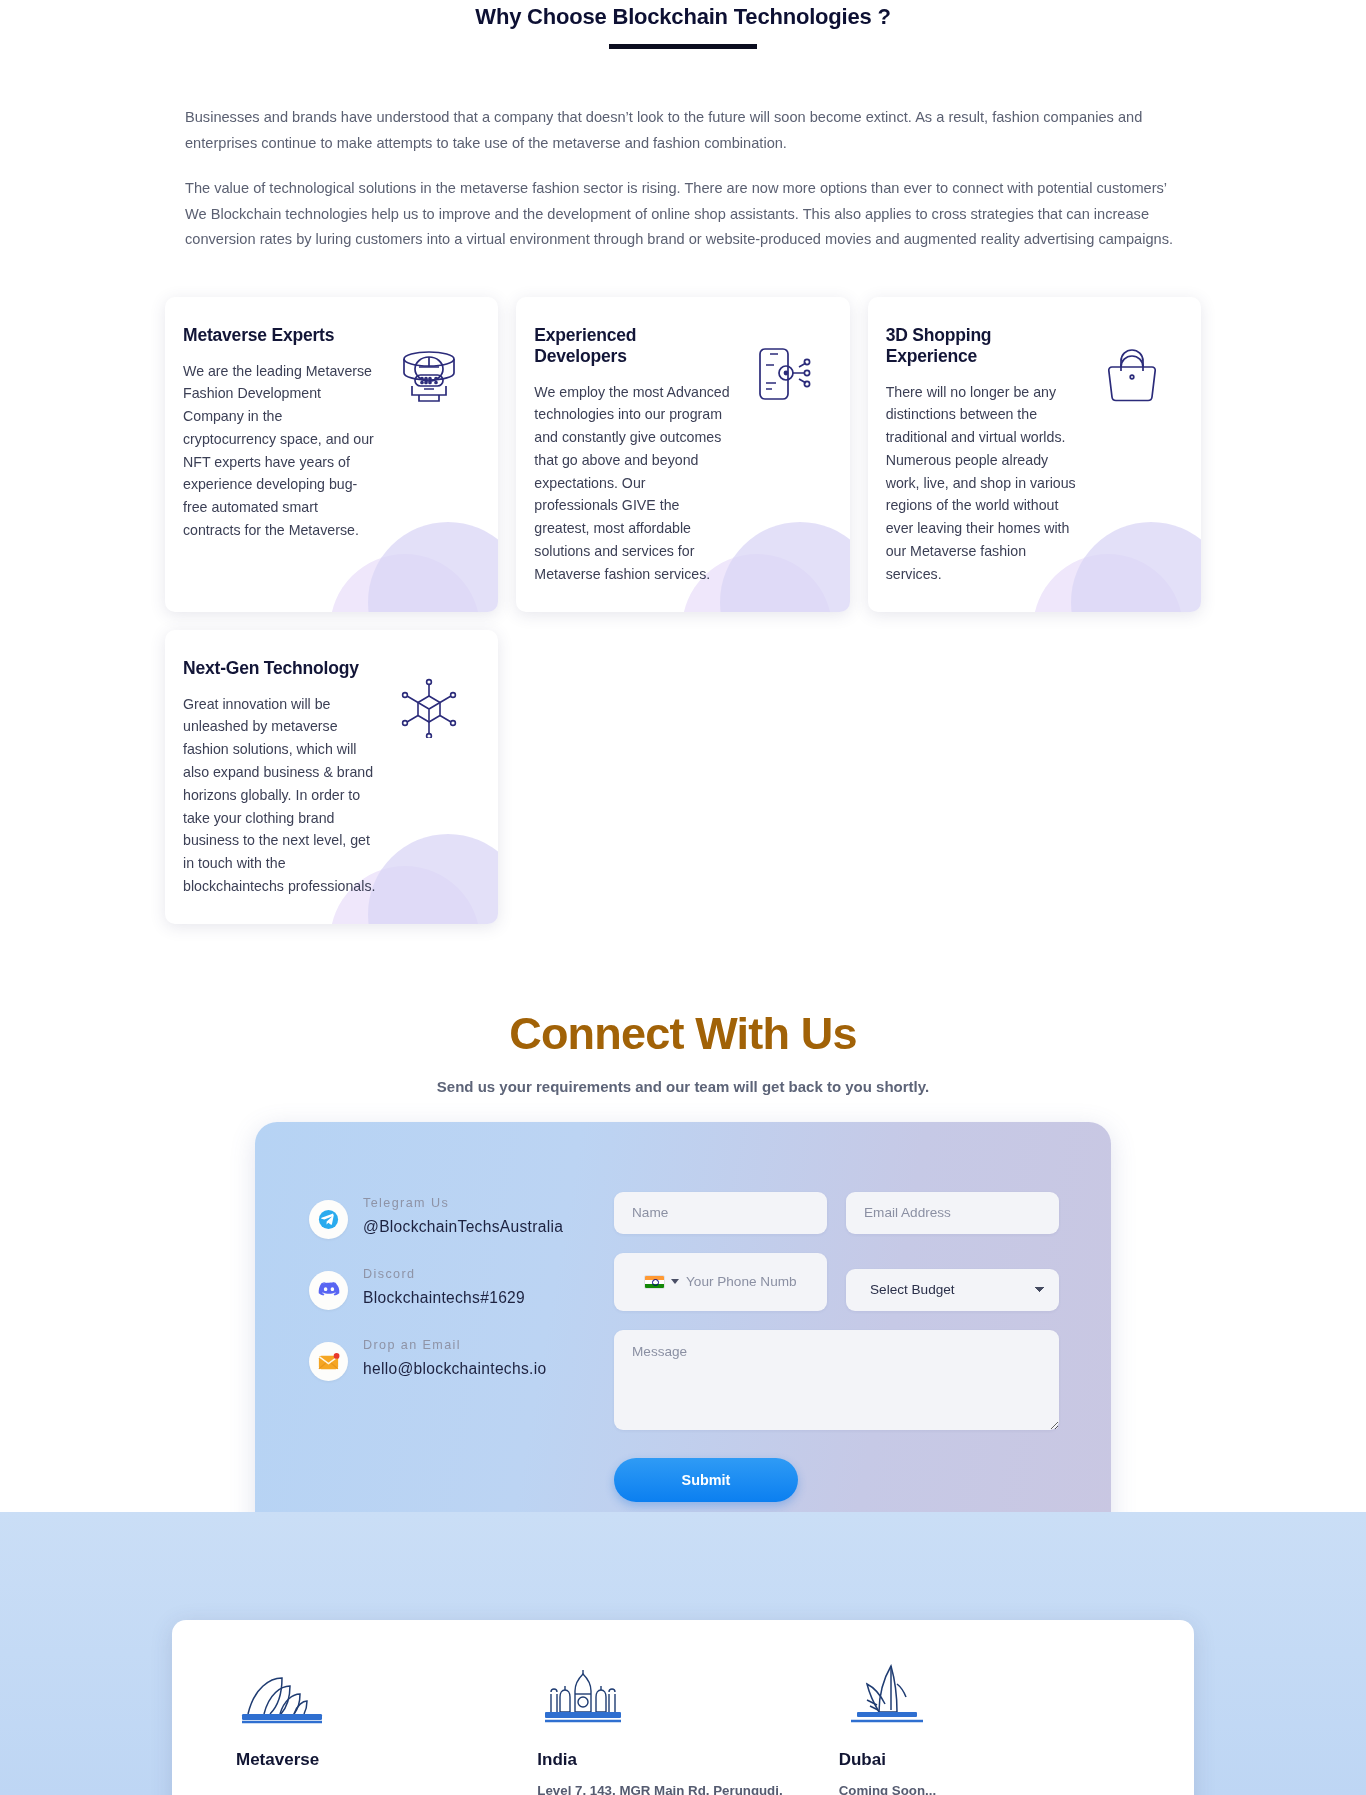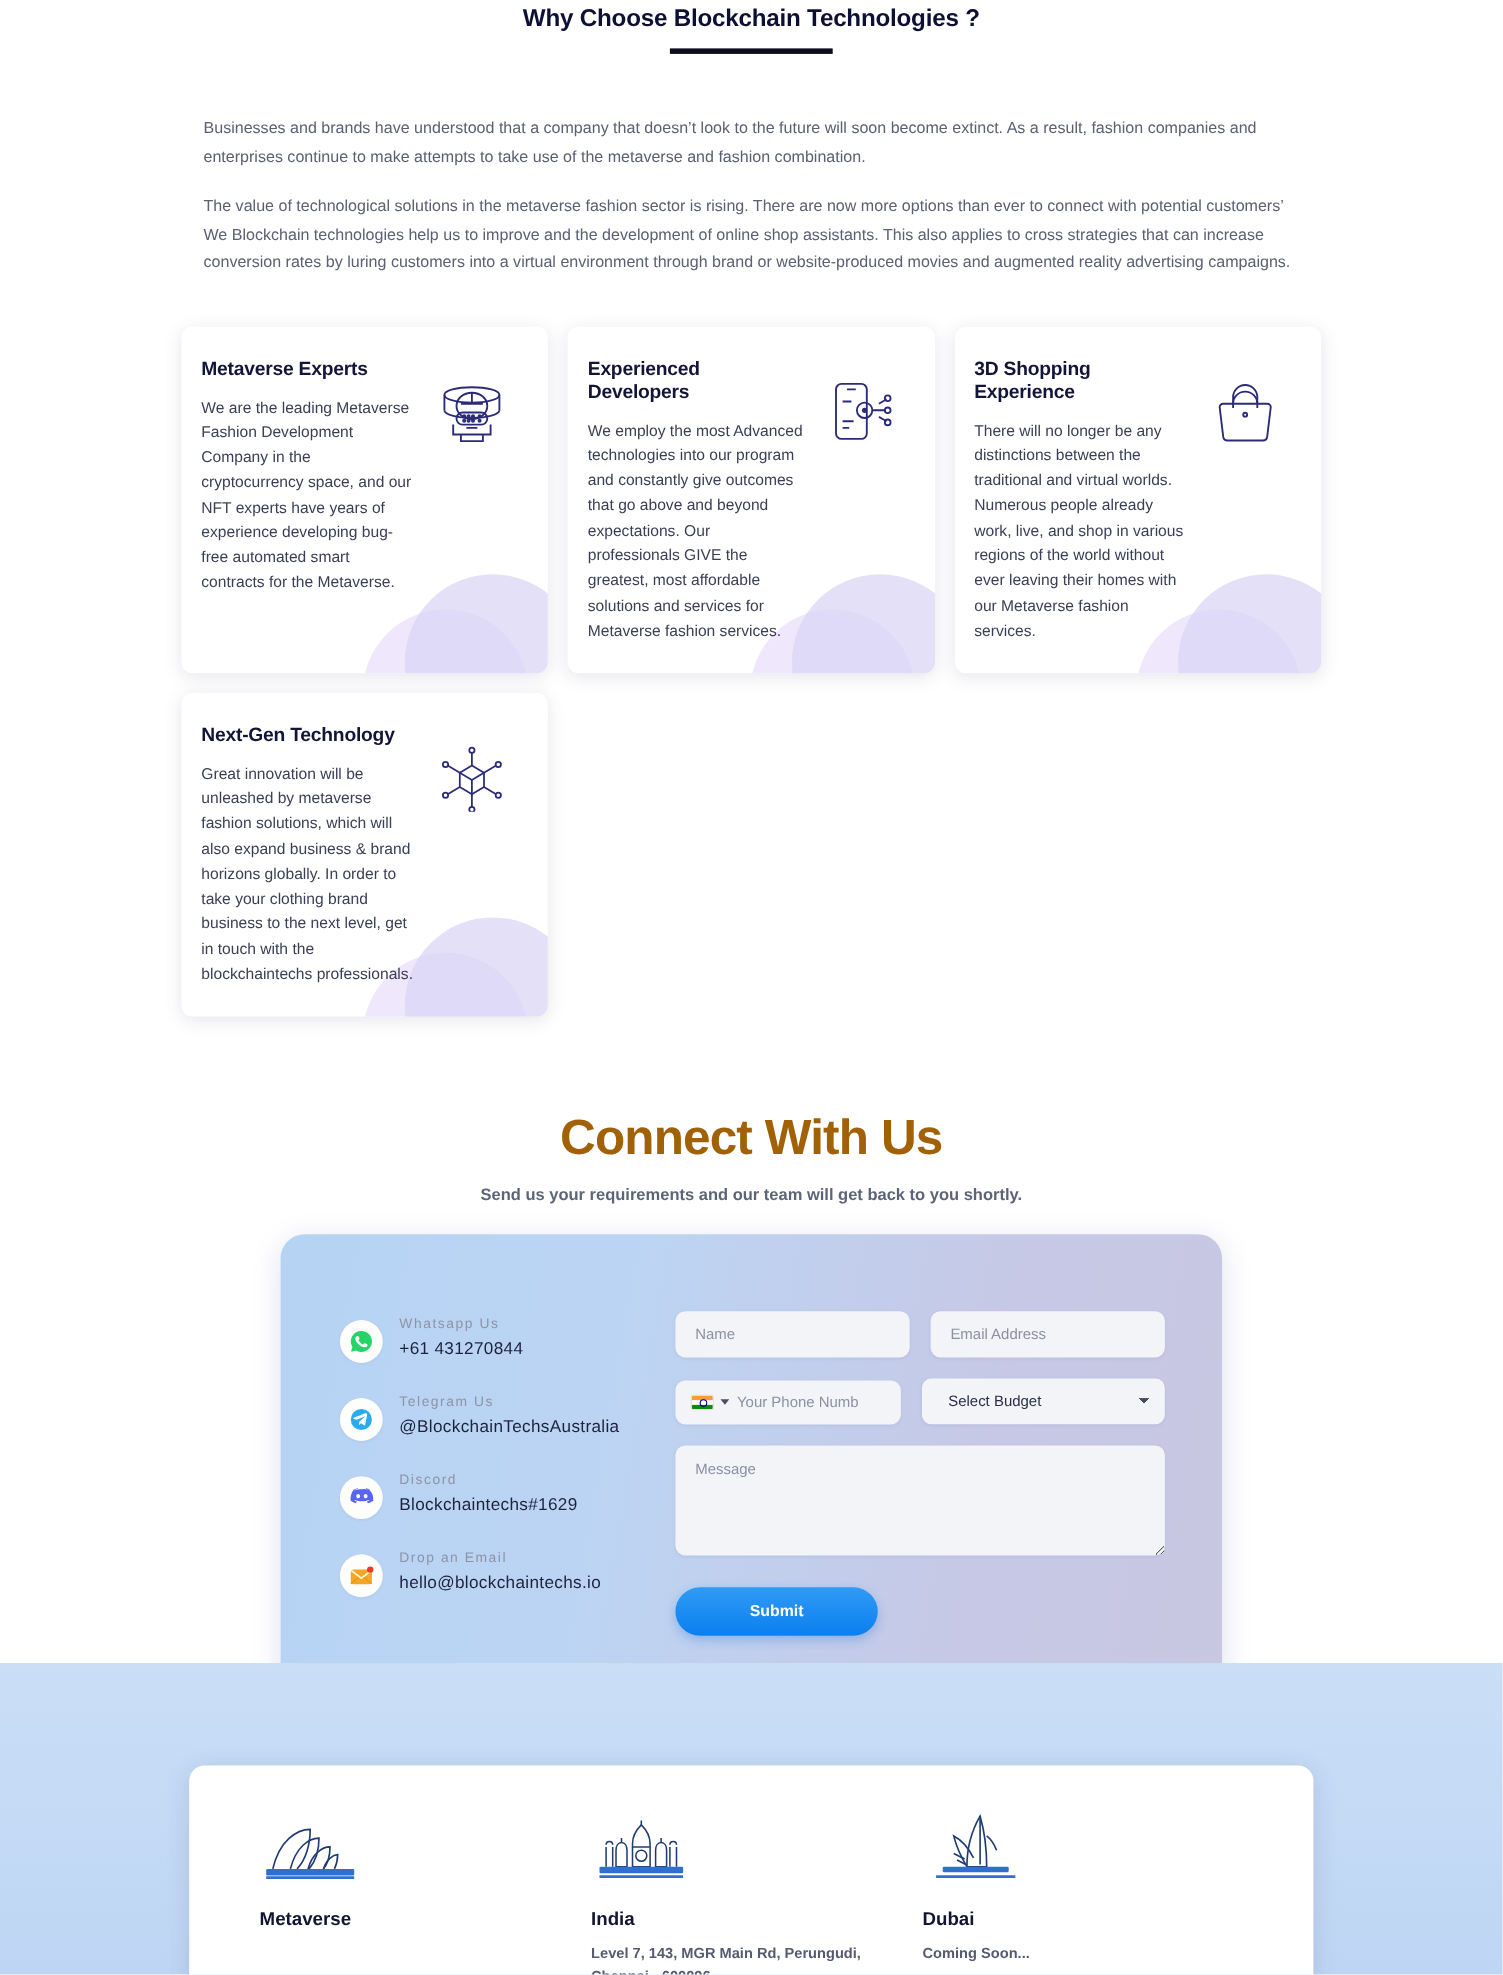--- a/index.html
+++ b/index.html
@@ -170,24 +170,24 @@
     font-size: 13.6px;
     color: #2a2f49;
     outline: none;
     box-shadow: 0 1px 3px rgba(80,90,140,.09);
   }
   .fld::placeholder { color: #8b90a3; }
   .phone-wrap {
     flex: 1 1 0;
     background: #f3f4f8;
     border-radius: 9px;
-    height: 40px;
+    height: 58px;
     display: flex;
     align-items: center;
-    padding: 0 12px 0 14px;
+    padding: 0 12px 0 30px;
     box-shadow: 0 1px 3px rgba(80,90,140,.09);
   }
   .flag {
     width: 21px; height: 14px; border-radius: 2px; overflow: hidden;
     display:flex; flex-direction: column; flex:0 0 21px;
     border: 1px solid rgba(0,0,0,.08);
   }
   .flag i { display:block; height: 33.33%; width:100%; }
   .flag .s1 { background:#ff9933; }
   .flag .s2 { background:#ffffff; position:relative; }
@@ -404,32 +404,20 @@
 
   <div class="connect">
     <h2>Connect With Us</h2>
     <div class="sub">Send us your requirements and our team will get back to you shortly.</div>
   </div>
 
   <div class="panel">
 
     <div class="contact-list">
 
-      <div class="c-row">
-        <div class="c-badge">
-          <svg width="23" height="23" viewBox="0 0 24 24">
-            <path fill="#25D366" d="M12 2A10 10 0 0 0 3.5 17.2L2.2 21.8l4.7-1.2A10 10 0 1 0 12 2z"></path>
-            <path fill="#fff" d="M9.2 7.3c-.2-.5-.4-.5-.6-.5h-.5c-.2 0-.5.1-.8.4-.3.3-1 1-1 2.4s1 2.8 1.2 3c.1.2 2 3.1 4.9 4.2 2.4.9 2.9.7 3.4.7.5 0 1.6-.7 1.9-1.3.2-.7.2-1.2.2-1.3-.1-.1-.3-.2-.5-.3l-1.9-1c-.3-.1-.5-.1-.6.1l-.8 1c-.1.2-.3.2-.6.1-.3-.1-1.3-.5-2.4-1.5-.9-.8-1.5-1.8-1.7-2.1-.1-.3 0-.4.1-.6l.5-.6c.1-.2.2-.3.3-.5 0-.2 0-.4-.1-.5l-.9-2z"></path>
-          </svg>
-        </div>
-        <div>
-          <div class="c-label">Whatsapp Us</div>
-          <div class="c-value">+61 431270844</div>
-        </div>
-      </div>
 
       <div class="c-row">
         <div class="c-badge">
           <svg width="23" height="23" viewBox="0 0 24 24">
             <circle cx="12" cy="12" r="10" fill="#2AABEE"></circle>
             <path fill="#fff" d="M17.5 7.5L15.6 17c-.1.6-.5.7-1 .5l-2.8-2-1.3 1.3c-.2.2-.3.3-.6.3l.2-3 5.4-4.9c.2-.2 0-.3-.4-.1L7.6 12.1l-2.9-.9c-.6-.2-.6-.6.1-.9l11.4-4.4c.5-.2 1 .1.8.9z"></path>
           </svg>
         </div>
         <div>
           <div class="c-label">Telegram Us</div>

